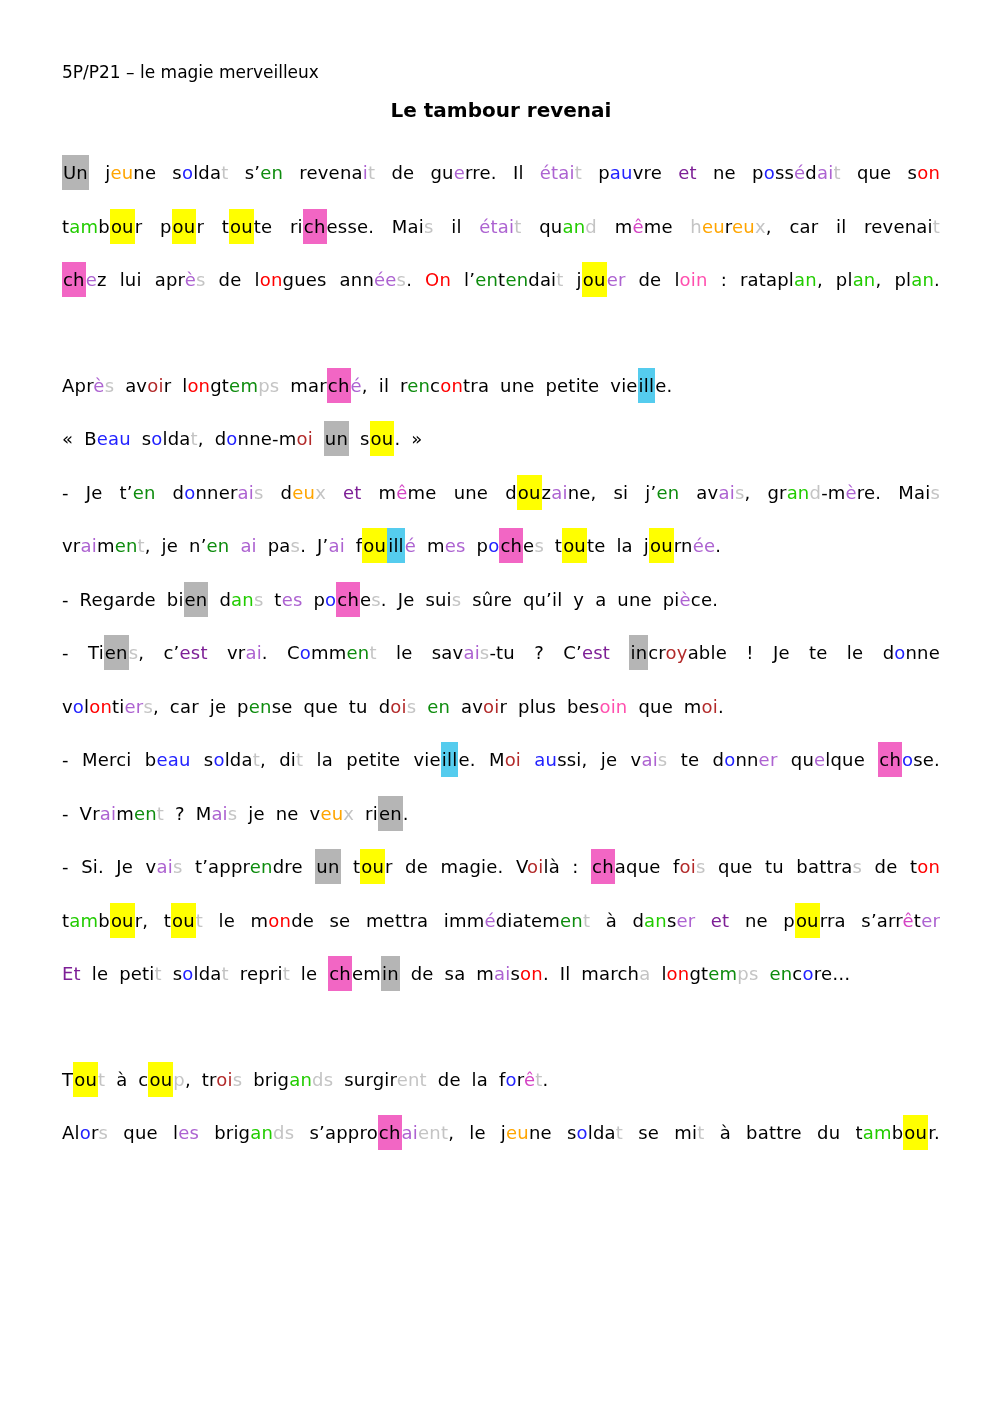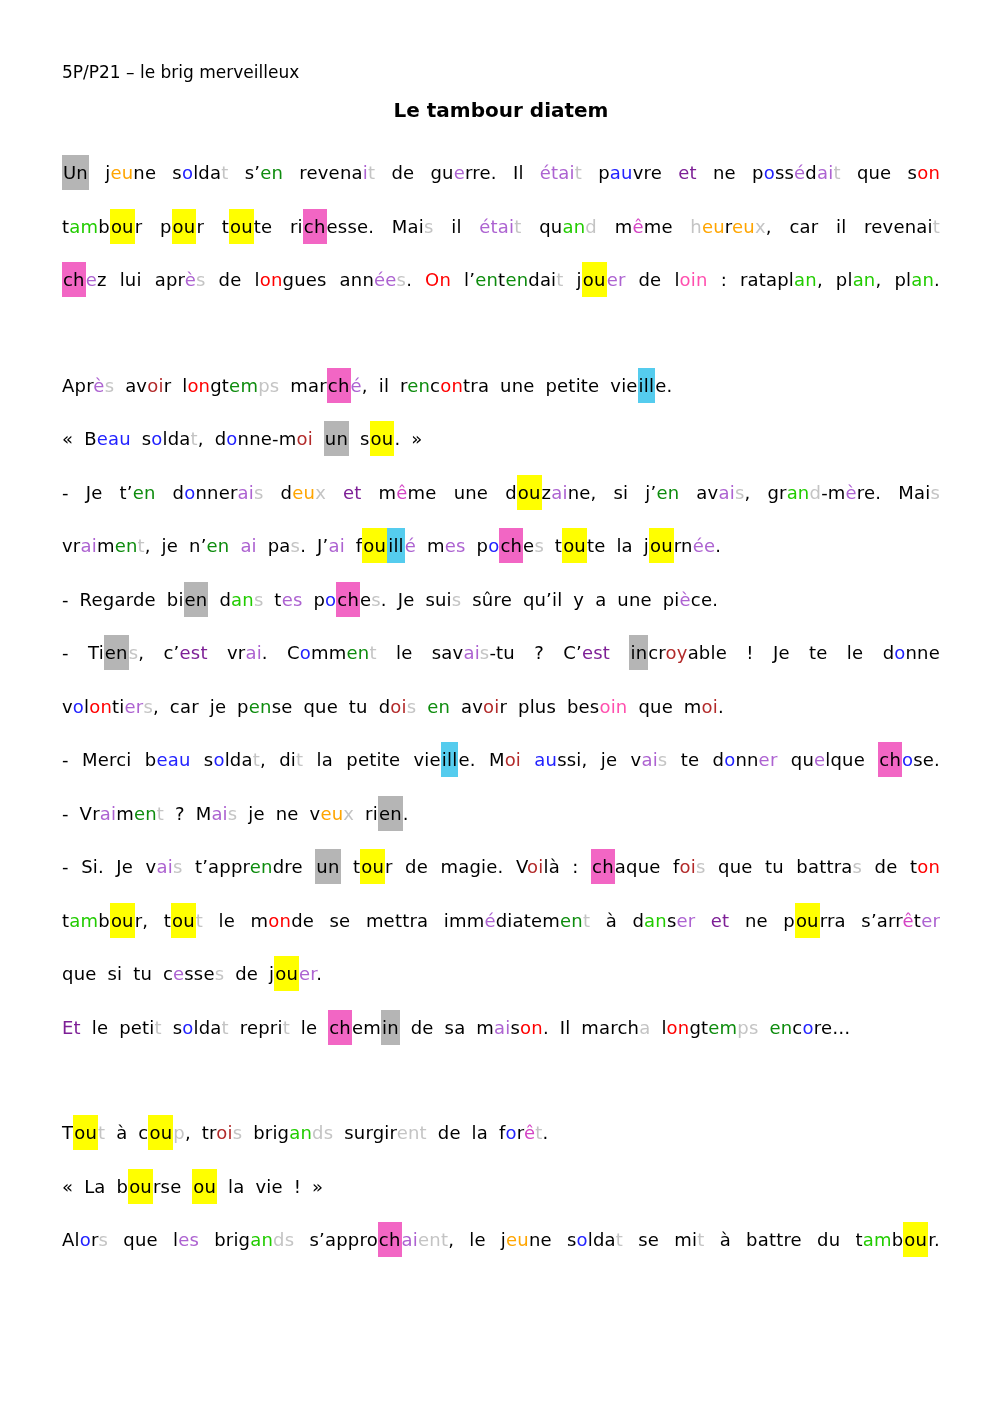--- a/index.html
+++ b/index.html
@@ -21,43 +21,41 @@
     white-space:normal;word-spacing:0;
     text-align:justify;text-align-last:justify;
   }
   .hl{padding:7px 1px;}
 </style>
 </head>
 <body>
 
 <div class="page">
   <div class="hdr">
-    <span>5P/P21 – le brig merveilleux</span>
+    <span>5P/P21 – le magie merveilleux</span>
   </div>
 
-  <h1 class="title">Le tambour diatem</h1>
+  <h1 class="title">Le tambour revenai</h1>
 
   <div class="block">
       <div class="line just"><span class="hl" style="background-color: rgb(181, 181, 181);">Un</span><span> j</span><span style="color: rgb(255, 165, 0);">eu</span><span>ne s</span><span style="color: rgb(34, 34, 255);">o</span><span>lda</span><span style="color: rgb(196, 196, 196);">t</span><span> s’</span><span style="color: rgb(14, 140, 14);">en</span><span> revena</span><span style="color: rgb(173, 99, 209);">i</span><span style="color: rgb(196, 196, 196);">t</span><span> de gu</span><span style="color: rgb(173, 99, 209);">e</span><span>rre. Il </span><span style="color: rgb(173, 99, 209);">étai</span><span style="color: rgb(196, 196, 196);">t</span><span> p</span><span style="color: rgb(34, 34, 255);">au</span><span>vre </span><span style="color: rgb(125, 31, 150);">et</span><span> ne p</span><span style="color: rgb(34, 34, 255);">o</span><span>ss</span><span style="color: rgb(173, 99, 209);">é</span><span>d</span><span style="color: rgb(173, 99, 209);">ai</span><span style="color: rgb(196, 196, 196);">t</span><span> que s</span><span style="color: rgb(255, 0, 0);">on</span></div>
       <div class="line just"><span>t</span><span style="color: rgb(34, 204, 0);">am</span><span>b</span><span class="hl" style="background-color: rgb(255, 255, 0);">ou</span><span>r p</span><span class="hl" style="background-color: rgb(255, 255, 0);">ou</span><span>r t</span><span class="hl" style="background-color: rgb(255, 255, 0);">ou</span><span>te ri</span><span class="hl" style="background-color: rgb(242, 102, 196);">ch</span><span>esse. Mai</span><span style="color: rgb(196, 196, 196);">s</span><span> il </span><span style="color: rgb(173, 99, 209);">étai</span><span style="color: rgb(196, 196, 196);">t</span><span> qu</span><span style="color: rgb(34, 204, 0);">an</span><span style="color: rgb(196, 196, 196);">d</span><span> m</span><span style="color: rgb(212, 68, 196);">ê</span><span>me </span><span style="color: rgb(196, 196, 196);">h</span><span style="color: rgb(255, 165, 0);">eu</span><span>r</span><span style="color: rgb(255, 165, 0);">eu</span><span style="color: rgb(196, 196, 196);">x</span><span>, car il revenai</span><span style="color: rgb(196, 196, 196);">t</span></div>
       <div class="line just"><span class="hl" style="background-color: rgb(242, 102, 196);">ch</span><span style="color: rgb(173, 99, 209);">e</span><span>z lui apr</span><span style="color: rgb(173, 99, 209);">è</span><span style="color: rgb(196, 196, 196);">s</span><span> de l</span><span style="color: rgb(255, 0, 0);">on</span><span>gues ann</span><span style="color: rgb(173, 99, 209);">ée</span><span style="color: rgb(196, 196, 196);">s</span><span>. </span><span style="color: rgb(255, 0, 0);">On</span><span> l’</span><span style="color: rgb(14, 140, 14);">en</span><span>t</span><span style="color: rgb(14, 140, 14);">en</span><span>dai</span><span style="color: rgb(196, 196, 196);">t</span><span> j</span><span class="hl" style="background-color: rgb(255, 255, 0);">ou</span><span style="color: rgb(173, 99, 209);">er</span><span> de l</span><span style="color: rgb(255, 79, 174);">oin</span><span> : ratapl</span><span style="color: rgb(34, 204, 0);">an</span><span>, pl</span><span style="color: rgb(34, 204, 0);">an</span><span>, pl</span><span style="color: rgb(34, 204, 0);">an</span><span>.</span></div>
     </div>
   <div class="block">
       <div class="line"><span>Apr</span><span style="color: rgb(173, 99, 209);">è</span><span style="color: rgb(196, 196, 196);">s</span><span> av</span><span style="color: rgb(178, 42, 42);">oi</span><span>r l</span><span style="color: rgb(255, 0, 0);">on</span><span>gt</span><span style="color: rgb(14, 140, 14);">em</span><span style="color: rgb(196, 196, 196);">p</span><span style="color: rgb(196, 196, 196);">s</span><span> mar</span><span class="hl" style="background-color: rgb(242, 102, 196);">ch</span><span style="color: rgb(173, 99, 209);">é</span><span>, il r</span><span style="color: rgb(14, 140, 14);">en</span><span>c</span><span style="color: rgb(255, 0, 0);">on</span><span>tra une petite vie</span><span class="hl" style="background-color: rgb(85, 204, 238);">ill</span><span>e.</span></div>
       <div class="line"><span>« B</span><span style="color: rgb(34, 34, 255);">eau</span><span> s</span><span style="color: rgb(34, 34, 255);">o</span><span>lda</span><span style="color: rgb(196, 196, 196);">t</span><span>, d</span><span style="color: rgb(34, 34, 255);">o</span><span>nne-m</span><span style="color: rgb(178, 42, 42);">oi</span><span> </span><span class="hl" style="background-color: rgb(181, 181, 181);">un</span><span> s</span><span class="hl" style="background-color: rgb(255, 255, 0);">ou</span><span>. »</span></div>
       <div class="line just"><span>- Je t’</span><span style="color: rgb(14, 140, 14);">en</span><span> d</span><span style="color: rgb(34, 34, 255);">o</span><span>nner</span><span style="color: rgb(173, 99, 209);">ai</span><span style="color: rgb(196, 196, 196);">s</span><span> d</span><span style="color: rgb(255, 165, 0);">eu</span><span style="color: rgb(196, 196, 196);">x</span><span> </span><span style="color: rgb(125, 31, 150);">et</span><span> m</span><span style="color: rgb(212, 68, 196);">ê</span><span>me une d</span><span class="hl" style="background-color: rgb(255, 255, 0);">ou</span><span>z</span><span style="color: rgb(173, 99, 209);">ai</span><span>ne, si j’</span><span style="color: rgb(14, 140, 14);">en</span><span> av</span><span style="color: rgb(173, 99, 209);">ai</span><span style="color: rgb(196, 196, 196);">s</span><span>, gr</span><span style="color: rgb(34, 204, 0);">an</span><span style="color: rgb(196, 196, 196);">d</span><span>-m</span><span style="color: rgb(173, 99, 209);">è</span><span>re. Mai</span><span style="color: rgb(196, 196, 196);">s</span></div>
       <div class="line"><span>vr</span><span style="color: rgb(173, 99, 209);">ai</span><span>m</span><span style="color: rgb(14, 140, 14);">en</span><span style="color: rgb(196, 196, 196);">t</span><span>, je n’</span><span style="color: rgb(14, 140, 14);">en</span><span> </span><span style="color: rgb(173, 99, 209);">ai</span><span> pa</span><span style="color: rgb(196, 196, 196);">s</span><span>. J’</span><span style="color: rgb(173, 99, 209);">ai</span><span> f</span><span class="hl" style="background-color: rgb(255, 255, 0);">ou</span><span class="hl" style="background-color: rgb(85, 204, 238);">ill</span><span style="color: rgb(173, 99, 209);">é</span><span> m</span><span style="color: rgb(173, 99, 209);">es</span><span> p</span><span style="color: rgb(34, 34, 255);">o</span><span class="hl" style="background-color: rgb(242, 102, 196);">ch</span><span>e</span><span style="color: rgb(196, 196, 196);">s</span><span> t</span><span class="hl" style="background-color: rgb(255, 255, 0);">ou</span><span>te la j</span><span class="hl" style="background-color: rgb(255, 255, 0);">ou</span><span>rn</span><span style="color: rgb(173, 99, 209);">ée</span><span>.</span></div>
       <div class="line"><span>- Regarde bi</span><span class="hl" style="background-color: rgb(181, 181, 181);">en</span><span> d</span><span style="color: rgb(34, 204, 0);">an</span><span style="color: rgb(196, 196, 196);">s</span><span> t</span><span style="color: rgb(173, 99, 209);">es</span><span> p</span><span style="color: rgb(34, 34, 255);">o</span><span class="hl" style="background-color: rgb(242, 102, 196);">ch</span><span>e</span><span style="color: rgb(196, 196, 196);">s</span><span>. Je sui</span><span style="color: rgb(196, 196, 196);">s</span><span> sûre qu’il y a une pi</span><span style="color: rgb(173, 99, 209);">è</span><span>ce.</span></div>
       <div class="line just"><span>- Ti</span><span class="hl" style="background-color: rgb(181, 181, 181);">en</span><span style="color: rgb(196, 196, 196);">s</span><span>, c’</span><span style="color: rgb(125, 31, 150);">est</span><span> vr</span><span style="color: rgb(173, 99, 209);">ai</span><span>. C</span><span style="color: rgb(34, 34, 255);">o</span><span>mm</span><span style="color: rgb(14, 140, 14);">en</span><span style="color: rgb(196, 196, 196);">t</span><span> le sav</span><span style="color: rgb(173, 99, 209);">ai</span><span style="color: rgb(196, 196, 196);">s</span><span>-tu ? C’</span><span style="color: rgb(125, 31, 150);">est</span><span> </span><span class="hl" style="background-color: rgb(181, 181, 181);">in</span><span>cr</span><span style="color: rgb(178, 42, 42);">oy</span><span>able ! Je te le d</span><span style="color: rgb(34, 34, 255);">o</span><span>nne</span></div>
       <div class="line"><span>v</span><span style="color: rgb(34, 34, 255);">o</span><span>l</span><span style="color: rgb(255, 0, 0);">on</span><span>ti</span><span style="color: rgb(173, 99, 209);">er</span><span style="color: rgb(196, 196, 196);">s</span><span>, car je p</span><span style="color: rgb(14, 140, 14);">en</span><span>se que tu d</span><span style="color: rgb(178, 42, 42);">oi</span><span style="color: rgb(196, 196, 196);">s</span><span> </span><span style="color: rgb(14, 140, 14);">en</span><span> av</span><span style="color: rgb(178, 42, 42);">oi</span><span>r plus bes</span><span style="color: rgb(255, 79, 174);">oin</span><span> que m</span><span style="color: rgb(178, 42, 42);">oi</span><span>.</span></div>
       <div class="line just"><span>- Merci b</span><span style="color: rgb(34, 34, 255);">eau</span><span> s</span><span style="color: rgb(34, 34, 255);">o</span><span>lda</span><span style="color: rgb(196, 196, 196);">t</span><span>, di</span><span style="color: rgb(196, 196, 196);">t</span><span> la petite vie</span><span class="hl" style="background-color: rgb(85, 204, 238);">ill</span><span>e. M</span><span style="color: rgb(178, 42, 42);">oi</span><span> </span><span style="color: rgb(34, 34, 255);">au</span><span>ssi, je v</span><span style="color: rgb(173, 99, 209);">ai</span><span style="color: rgb(196, 196, 196);">s</span><span> te d</span><span style="color: rgb(34, 34, 255);">o</span><span>nn</span><span style="color: rgb(173, 99, 209);">er</span><span> qu</span><span style="color: rgb(173, 99, 209);">e</span><span>lque </span><span class="hl" style="background-color: rgb(242, 102, 196);">ch</span><span style="color: rgb(34, 34, 255);">o</span><span>se.</span></div>
       <div class="line"><span>- Vr</span><span style="color: rgb(173, 99, 209);">ai</span><span>m</span><span style="color: rgb(14, 140, 14);">en</span><span style="color: rgb(196, 196, 196);">t</span><span> ? M</span><span style="color: rgb(173, 99, 209);">ai</span><span style="color: rgb(196, 196, 196);">s</span><span> je ne v</span><span style="color: rgb(255, 165, 0);">eu</span><span style="color: rgb(196, 196, 196);">x</span><span> ri</span><span class="hl" style="background-color: rgb(181, 181, 181);">en</span><span>.</span></div>
       <div class="line just"><span>- Si. Je v</span><span style="color: rgb(173, 99, 209);">ai</span><span style="color: rgb(196, 196, 196);">s</span><span> t’appr</span><span style="color: rgb(14, 140, 14);">en</span><span>dre </span><span class="hl" style="background-color: rgb(181, 181, 181);">un</span><span> t</span><span class="hl" style="background-color: rgb(255, 255, 0);">ou</span><span>r de magie. V</span><span style="color: rgb(178, 42, 42);">oi</span><span>là : </span><span class="hl" style="background-color: rgb(242, 102, 196);">ch</span><span>aque f</span><span style="color: rgb(178, 42, 42);">oi</span><span style="color: rgb(196, 196, 196);">s</span><span> que tu battra</span><span style="color: rgb(196, 196, 196);">s</span><span> de t</span><span style="color: rgb(255, 0, 0);">on</span></div>
       <div class="line just"><span>t</span><span style="color: rgb(34, 204, 0);">am</span><span>b</span><span class="hl" style="background-color: rgb(255, 255, 0);">ou</span><span>r, t</span><span class="hl" style="background-color: rgb(255, 255, 0);">ou</span><span style="color: rgb(196, 196, 196);">t</span><span> le m</span><span style="color: rgb(255, 0, 0);">on</span><span>de se mettra imm</span><span style="color: rgb(173, 99, 209);">é</span><span>diatem</span><span style="color: rgb(14, 140, 14);">en</span><span style="color: rgb(196, 196, 196);">t</span><span> à d</span><span style="color: rgb(34, 204, 0);">an</span><span>s</span><span style="color: rgb(173, 99, 209);">er</span><span> </span><span style="color: rgb(125, 31, 150);">et</span><span> ne p</span><span class="hl" style="background-color: rgb(255, 255, 0);">ou</span><span>rra s’arr</span><span style="color: rgb(212, 68, 196);">ê</span><span>t</span><span style="color: rgb(173, 99, 209);">er</span></div>
-      <div class="line"><span>que si tu c</span><span style="color: rgb(173, 99, 209);">e</span><span>sse</span><span style="color: rgb(196, 196, 196);">s</span><span> de j</span><span class="hl" style="background-color: rgb(255, 255, 0);">ou</span><span style="color: rgb(173, 99, 209);">er</span><span>.</span></div>
       <div class="line"><span style="color: rgb(125, 31, 150);">Et</span><span> le peti</span><span style="color: rgb(196, 196, 196);">t</span><span> s</span><span style="color: rgb(34, 34, 255);">o</span><span>lda</span><span style="color: rgb(196, 196, 196);">t</span><span> repri</span><span style="color: rgb(196, 196, 196);">t</span><span> le </span><span class="hl" style="background-color: rgb(242, 102, 196);">ch</span><span>em</span><span class="hl" style="background-color: rgb(181, 181, 181);">in</span><span> de sa m</span><span style="color: rgb(173, 99, 209);">ai</span><span>s</span><span style="color: rgb(255, 0, 0);">on</span><span>. Il march</span><span style="color: rgb(196, 196, 196);">a</span><span> l</span><span style="color: rgb(255, 0, 0);">on</span><span>gt</span><span style="color: rgb(14, 140, 14);">em</span><span style="color: rgb(196, 196, 196);">p</span><span style="color: rgb(196, 196, 196);">s</span><span> </span><span style="color: rgb(14, 140, 14);">en</span><span>c</span><span style="color: rgb(34, 34, 255);">o</span><span>re…</span></div>
     </div>
   <div class="block">
       <div class="line"><span>T</span><span class="hl" style="background-color: rgb(255, 255, 0);">ou</span><span style="color: rgb(196, 196, 196);">t</span><span> à c</span><span class="hl" style="background-color: rgb(255, 255, 0);">ou</span><span style="color: rgb(196, 196, 196);">p</span><span>, tr</span><span style="color: rgb(178, 42, 42);">oi</span><span style="color: rgb(196, 196, 196);">s</span><span> brig</span><span style="color: rgb(34, 204, 0);">an</span><span style="color: rgb(196, 196, 196);">d</span><span style="color: rgb(196, 196, 196);">s</span><span> surgir</span><span style="color: rgb(196, 196, 196);">ent</span><span> de la f</span><span style="color: rgb(34, 34, 255);">o</span><span>r</span><span style="color: rgb(212, 68, 196);">ê</span><span style="color: rgb(196, 196, 196);">t</span><span>.</span></div>
-      <div class="line"><span>« La b</span><span class="hl" style="background-color: rgb(255, 255, 0);">ou</span><span>rse </span><span class="hl" style="background-color: rgb(255, 255, 0);">ou</span><span> la vie ! »</span></div>
       <div class="line just"><span>Al</span><span style="color: rgb(34, 34, 255);">o</span><span>r</span><span style="color: rgb(196, 196, 196);">s</span><span> que l</span><span style="color: rgb(173, 99, 209);">es</span><span> brig</span><span style="color: rgb(34, 204, 0);">an</span><span style="color: rgb(196, 196, 196);">d</span><span style="color: rgb(196, 196, 196);">s</span><span> s’appro</span><span class="hl" style="background-color: rgb(242, 102, 196);">ch</span><span style="color: rgb(173, 99, 209);">ai</span><span style="color: rgb(196, 196, 196);">ent</span><span>, le j</span><span style="color: rgb(255, 165, 0);">eu</span><span>ne s</span><span style="color: rgb(34, 34, 255);">o</span><span>lda</span><span style="color: rgb(196, 196, 196);">t</span><span> se mi</span><span style="color: rgb(196, 196, 196);">t</span><span> à battre du t</span><span style="color: rgb(34, 204, 0);">am</span><span>b</span><span class="hl" style="background-color: rgb(255, 255, 0);">ou</span><span>r.</span></div>
     </div>
 </div>
 
 </body></html>

